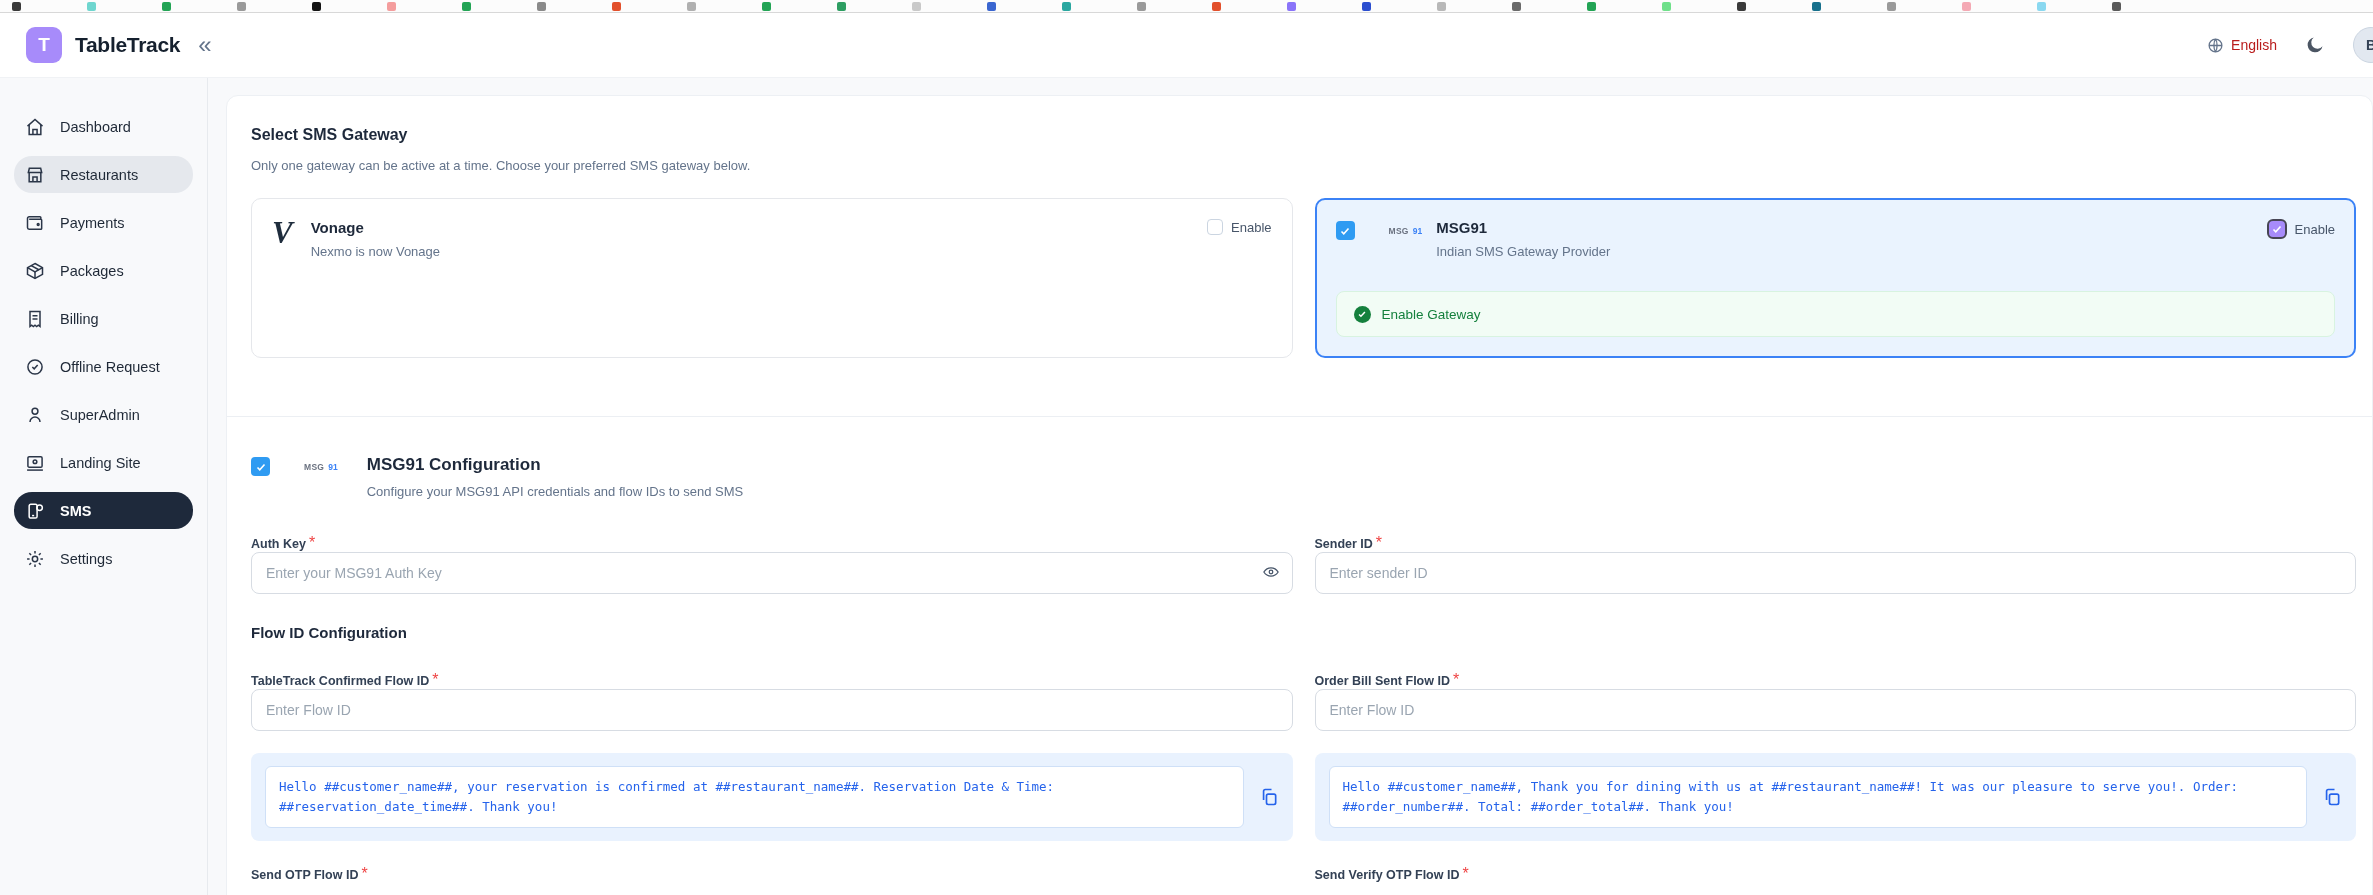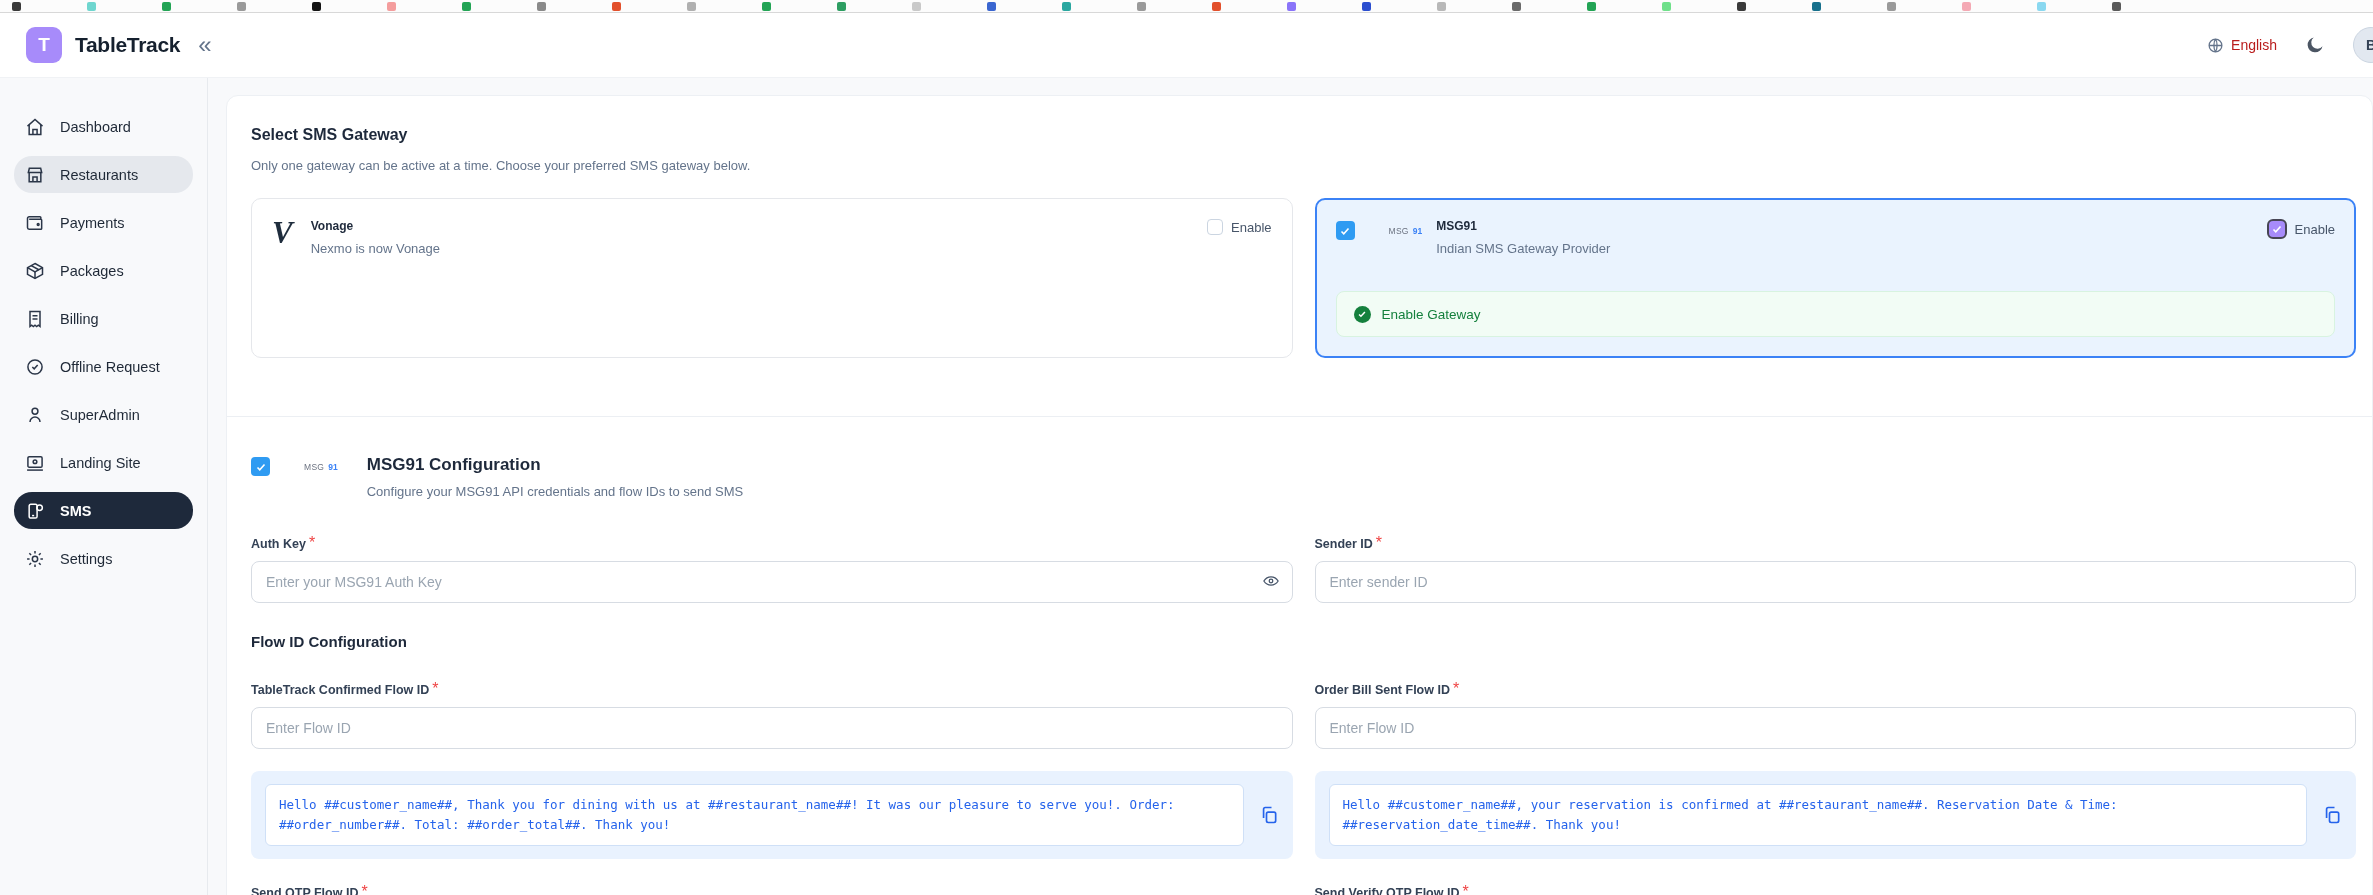--- a/index.html
+++ b/index.html
@@ -44,48 +44,48 @@
   .section-title { font-size:16px; font-weight:700; color:#1e293b; }
   .section-sub { font-size:13px; color:#64748b; margin-top:14px; }
 
   .cards { display:grid; grid-template-columns:1fr 1fr; gap:22px; margin-top:25px; }
   .card { border:1px solid #e5e7eb; border-radius:10px; background:#fff; height:160px;
     padding:20px; display:flex; flex-direction:column; }
   .card.msg91 { background:#eaf3fe; border:2px solid #3b82f6; padding:19px; }
   .card-head { display:flex; align-items:flex-start; }
   .vonage-logo { font-size:31px; font-weight:700; font-style:italic; color:#1f2d3d;
     margin-right:18px; line-height:0.9; font-family:"Liberation Serif", serif; }
-  .card-title { font-size:12px; font-weight:700; color:#1e293b; }
+  .card-title { font-size:15px; font-weight:700; color:#1e293b; }
   .card-sub { font-size:13px; color:#64748b; margin-top:8px; }
   .enable { margin-left:auto; display:flex; align-items:center; gap:8px; font-size:13px;
     color:#475569; cursor:pointer;justify-content:space-between; }
   .cb { width:16px; height:16px; border:1.5px solid #cbd5e1; border-radius:4px; background:#fff; flex:none; }
   .cb-checked { width:20px; height:20px; background:#a78bfa; border:2px solid #474554;
     border-radius:6px; display:flex; align-items:center; justify-content:center; flex:none; }
   .m91 { display:flex; align-items:center; gap:4px; margin-right:14px; margin-top:2px; }
   .m91-box { width:19px; height:19px; background:#2f9bf2; border-radius:4px; display:flex;
     align-items:center; justify-content:center; flex:none; }
-  .m91-msg { font-size:8.5px; color:#6b7280; letter-spacing:.3px; font-weight:400;padding-left:30px; }
+  .m91-msg { font-size:8.5px; color:#6b7280; letter-spacing:.3px; font-weight:700;padding-left:30px; }
   .m91-91 { font-size:8.5px; color:#3b82f6; font-weight:600; }
   .active-banner { margin-top:auto; background:#f2fcf5; border:1px solid #d8f3e0; border-radius:8px;
     height:46px; display:flex; align-items:center; gap:11px; padding:0 17px; font-size:13.5px; color:#15803d; }
   .check-circle { width:17px; height:17px; border-radius:50%; background:#15803d; display:flex;
     align-items:center; justify-content:center; flex:none; }
 
   .divider { border:none; border-top:1px solid #eceff3; margin:58px -16px 0 -24px; }
 
   .config-head { margin-top:38px; display:flex; gap:15px; align-items:flex-start; }
   .config-title { font-size:17px; font-weight:700; color:#1e293b; }
   .config-sub { font-size:13px; color:#64748b; margin-top:9px; }
 
   .grid2 { display:grid; grid-template-columns:1fr 1fr; gap:22px; }
   .mt-form { margin-top:35px; }
   .f-label { font-size:12.5px; font-weight:600; color:#334155; }
   .req { color:#ef4444; margin-left:3px; }
-  .inp-wrap { position:relative; margin-top:9px; }
+  .inp-wrap { position:relative; }
   .inp { width:100%; height:42px; border:1px solid #d7dce3; border-radius:8px; padding:0 14px;
     font-size:14px; color:#1e293b; background:#fff; outline:none; font-family:"Liberation Sans",sans-serif; }
   .inp::placeholder { color:#9aa5b1; }
   .eye-btn { position:absolute; right:13px; top:11px; cursor:pointer; display:flex; }
 
   .flow-heading { margin-top:30px; font-size:15px; font-weight:700; color:#1e293b; }
 
   .tpl-grid { margin-top:22px; }
   .tpl { background:#e9f2fe; border-radius:8px; padding:13px 14px; display:flex; align-items:center; gap:15px; }
   .tpl-box { flex:1; background:#fff; border:1px solid #cfe0f7; border-radius:6px; padding:10px 13px;
@@ -343,37 +343,37 @@
         <div>
           <span class="f-label">Order Bill Sent Flow ID</span><span class="req">*</span>
           <div class="inp-wrap">
             <input class="inp" type="text" placeholder="Enter Flow ID" style="">
           </div>
         </div>
       </div>
 
       <div class="grid2 tpl-grid">
         <div class="tpl">
+          <div class="tpl-box">Hello ##customer_name##, your reservation is confirmed at ##restaurant_name##. Reservation Date &amp; Time: ##reservation_date_time##. Thank you!</div>
+          <span class="copy-btn">
+            <svg width="20" height="20" viewBox="0 0 24 24" fill="none" stroke="#2563eb" stroke-width="2">
+                <rect x="9" y="8.5" width="11" height="12.5" rx="2"></rect>
+                <path d="M5.5 15.5V5a2 2 0 0 1 2-2H15"></path>
+              </svg>
+          </span>
+        </div>
+        <div class="tpl">
           <div class="tpl-box">Hello ##customer_name##, Thank you for dining with us at ##restaurant_name##! It was our pleasure to serve you!. Order: ##order_number##. Total: ##order_total##. Thank you!</div>
           <span class="copy-btn">
             <svg width="20" height="20" viewBox="0 0 24 24" fill="none" stroke="#2563eb" stroke-width="2">
                 <rect x="9" y="8.5" width="11" height="12.5" rx="2"></rect>
                 <path d="M5.5 15.5V5a2 2 0 0 1 2-2H15"></path>
               </svg>
           </span>
         </div>
-        <div class="tpl">
-          <div class="tpl-box">Hello ##customer_name##, your reservation is confirmed at ##restaurant_name##. Reservation Date &amp; Time: ##reservation_date_time##. Thank you!</div>
-          <span class="copy-btn">
-            <svg width="20" height="20" viewBox="0 0 24 24" fill="none" stroke="#2563eb" stroke-width="2">
-                <rect x="9" y="8.5" width="11" height="12.5" rx="2"></rect>
-                <path d="M5.5 15.5V5a2 2 0 0 1 2-2H15"></path>
-              </svg>
-          </span>
-        </div>
       </div>
 
       <div class="grid2 bottom-grid">
         <div>
           <span class="f-label">Send OTP Flow ID</span><span class="req">*</span>
           
         </div>
         <div>
           <span class="f-label">Send Verify OTP Flow ID</span><span class="req">*</span>
           

